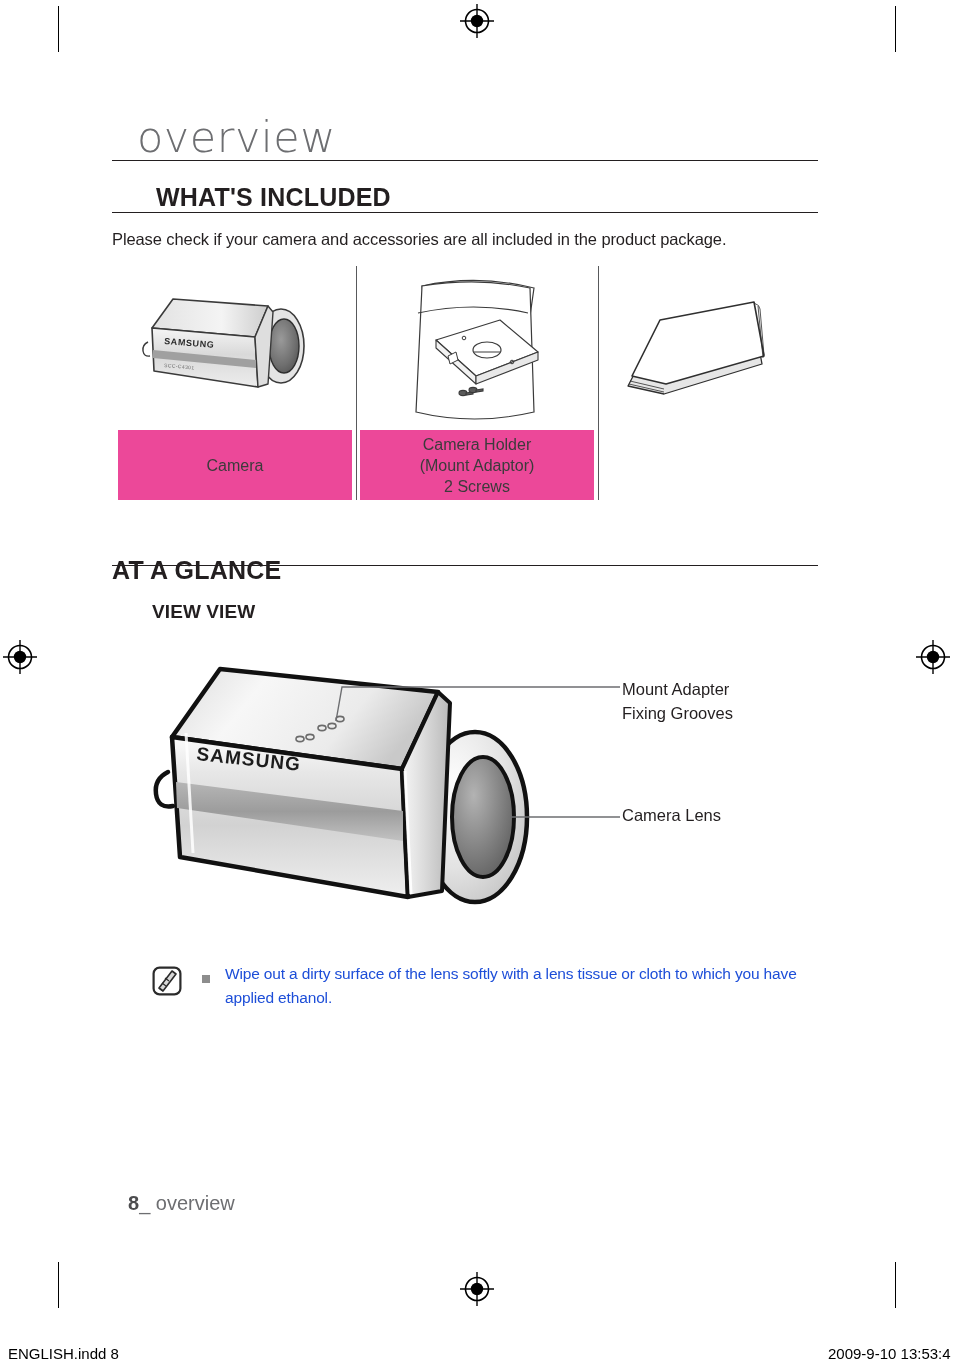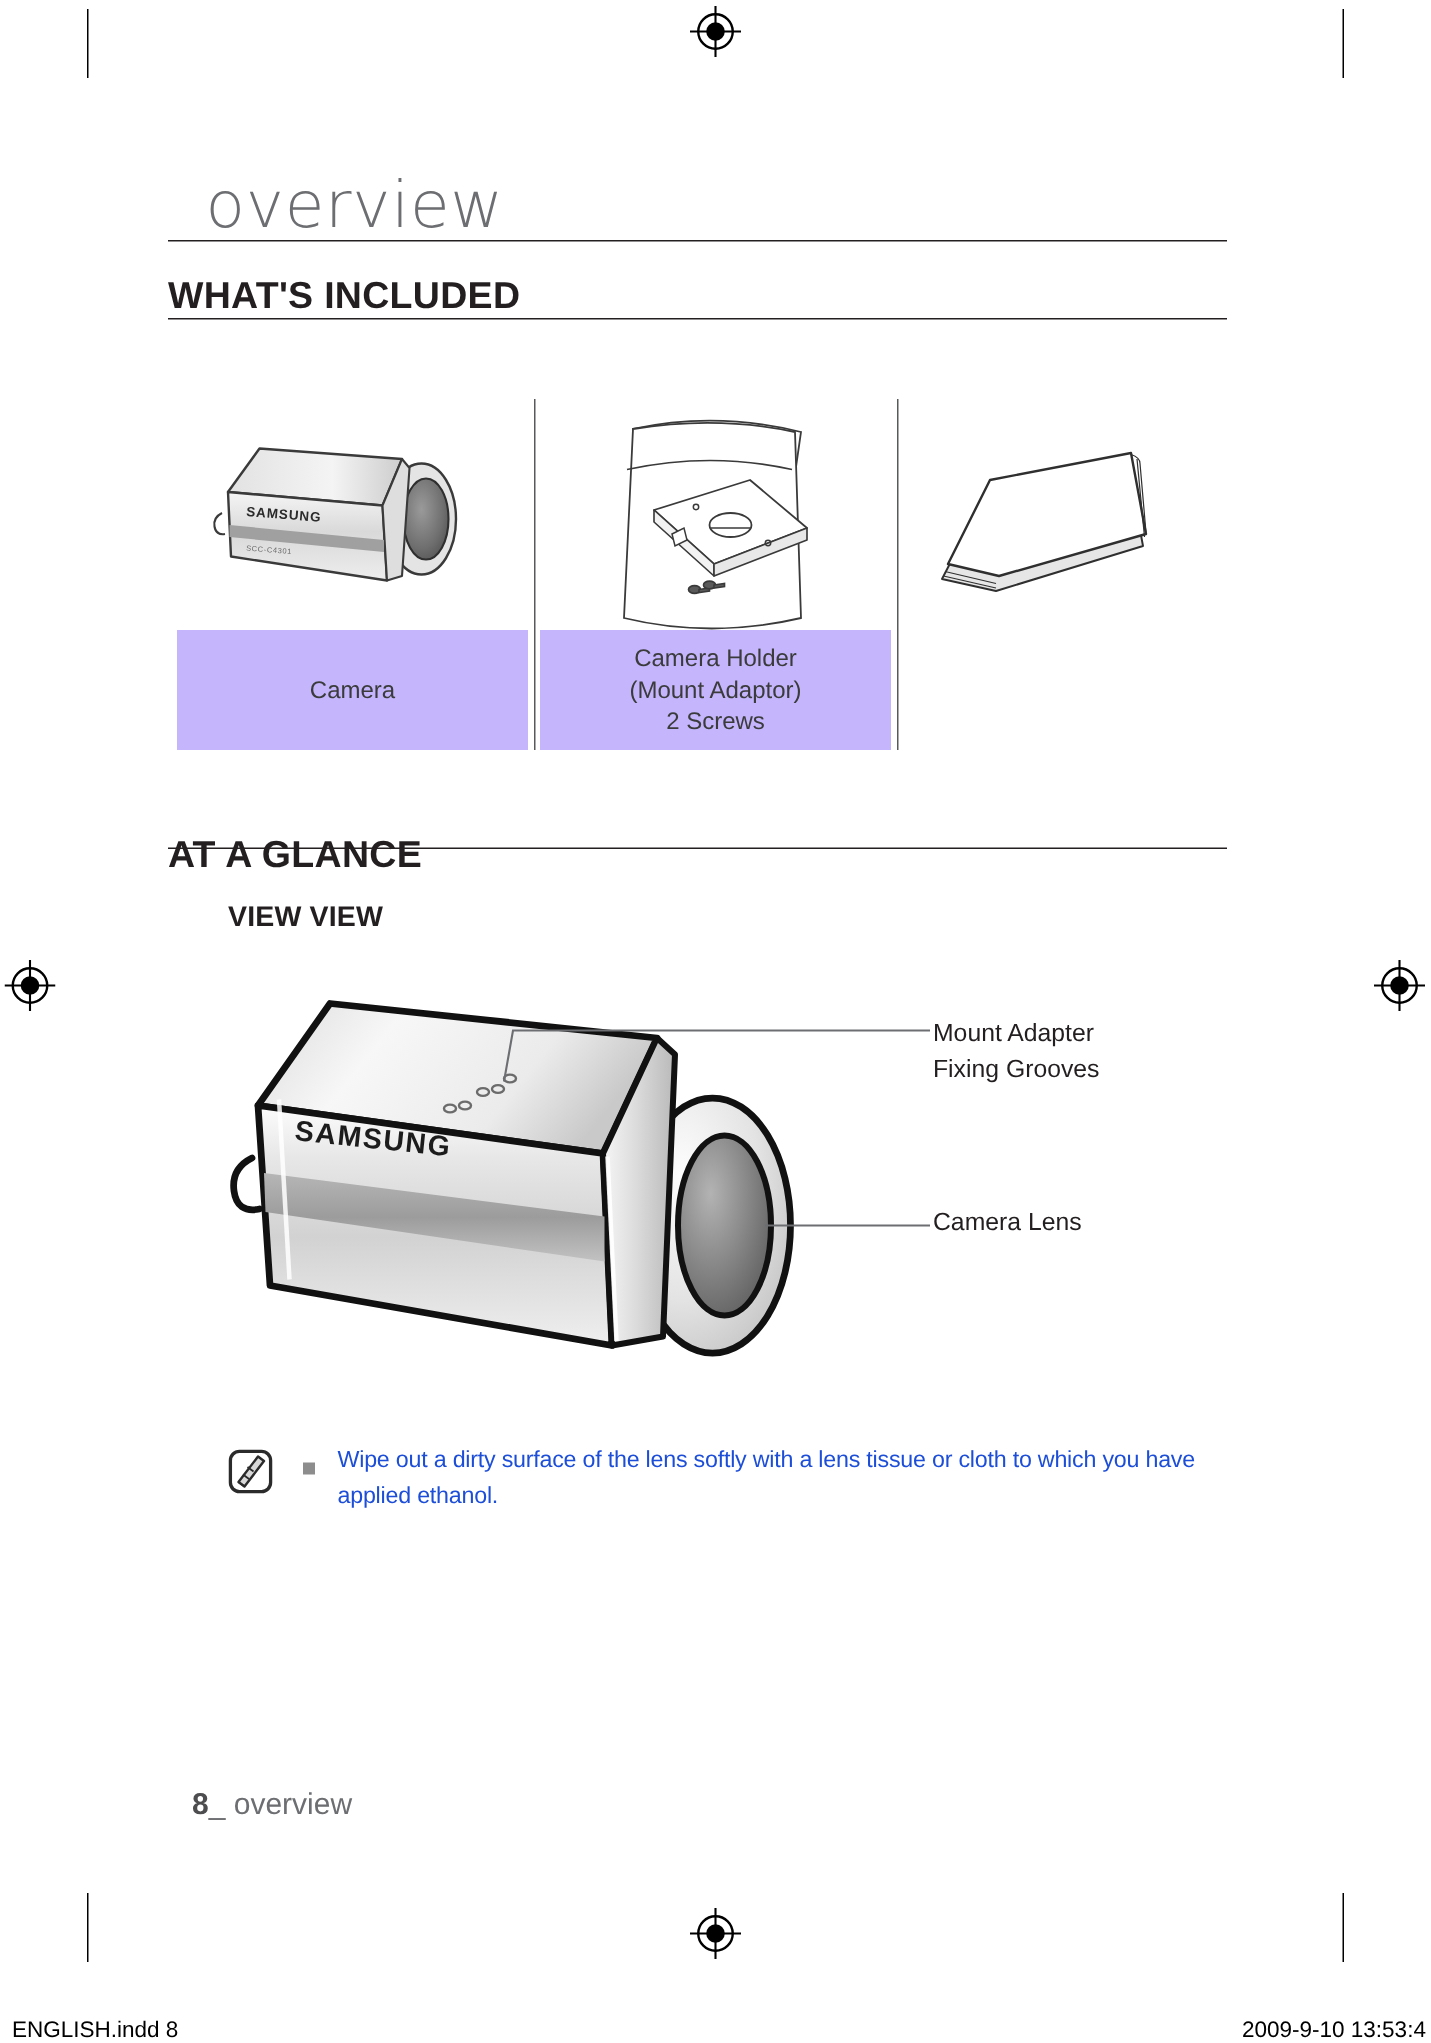--- a/index.html
+++ b/index.html
@@ -113,22 +113,22 @@
     left: 0;
     top: 0;
     right: 0;
     height: 166px;
   }
   .cell-caption {
     position: absolute;
     left: 0;
     right: 0;
     bottom: 0;
-    height: 80px;
-    background: #c4b5fd;
+    height: 70px;
+    background: #ec4899;
     display: flex;
     align-items: center;
     justify-content: center;
     text-align: center;
     font-size: 16px;
     color: #3b3b3b;
     line-height: 21px;
   }
   .v-divider {
     position: absolute;
@@ -255,22 +255,23 @@
   <circle cx="17" cy="17" r="6.2" fill="#000"></circle>
   <line x1="17" y1="0" x2="17" y2="34" stroke="#000" stroke-width="1.4"></line>
   <line x1="0" y1="17" x2="34" y2="17" stroke="#000" stroke-width="1.4"></line>
 </svg>
 
 <div class="page">
 
   <div class="chapter-title">overview</div>
   <div class="chapter-rule"></div>
 
-  <div class="h1" style="top:183px;">WHAT'S INCLUDED</div>
+  <div class="h1" style="top:183px;margin-left:44px;">WHAT'S INCLUDED</div>
   <div class="h1-rule" style="top:212px;"></div>
+  <div class="body-text" style="top:230px;">Please check if your camera and accessories are all included in the product package.</div>
 
   <div class="included-table">
 
     <div class="cell" style="left:0px; width:234px;">
       <div class="cell-art">
         <svg viewBox="0 0 234 166" width="234" height="166">
           <defs>
             <linearGradient id="camBodyA" x1="0" y1="0" x2="0" y2="1">
               <stop offset="0%" stop-color="#f5f5f5"></stop>
               <stop offset="45%" stop-color="#d9d9d9"></stop>

